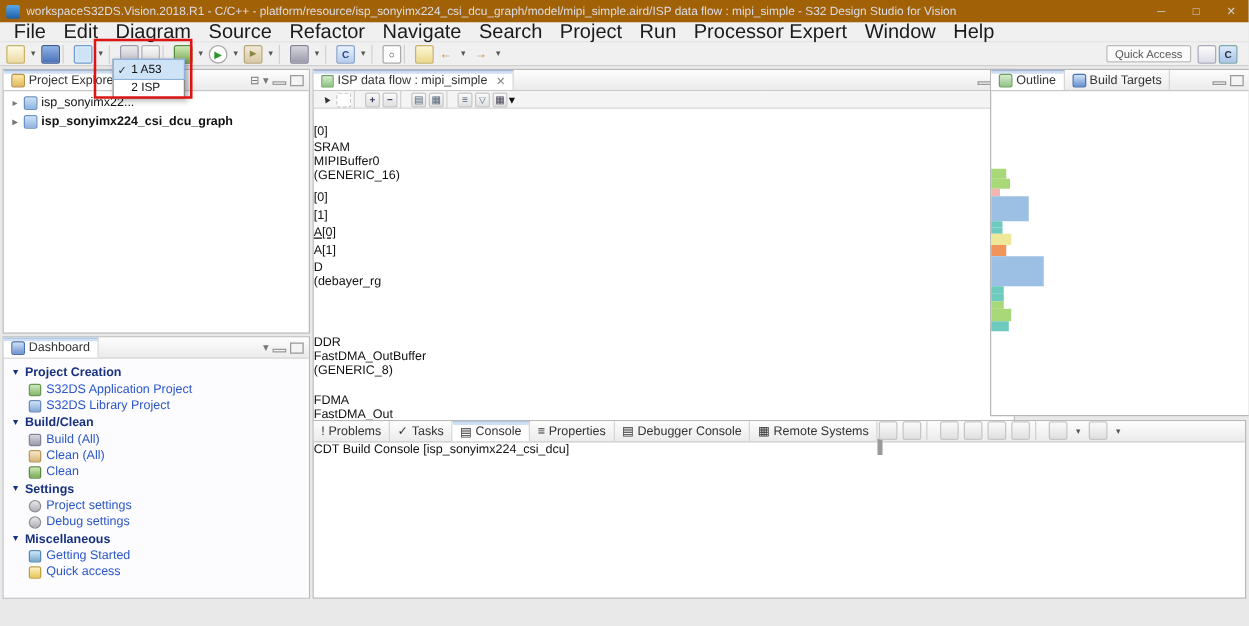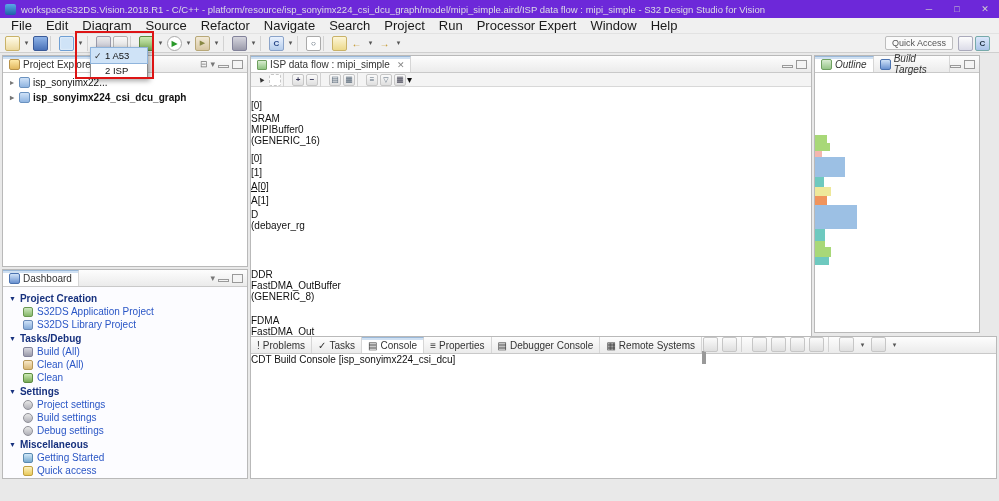--- a/index.html
+++ b/index.html
@@ -1,29 +1,29 @@
 <!DOCTYPE html>
 <html><head>
 <meta charset="utf-8">
 <style>
   * { margin:0; padding:0; box-sizing:border-box; }
   html,body { width:999px; height:501px; overflow:hidden; }
   body { position:relative; font-family:"Liberation Sans", sans-serif; font-size:10px; background:#e9e9e9; color:#111; }
 
   
-  .titlebar { position:absolute; left:0; top:0; width:999px; height:18px; background:#6d28d9; color:#dcdce4; display:flex; align-items:center; font-size:9.5px; }
+  .titlebar { position:absolute; left:0; top:0; width:999px; height:18px; background:#a16207; color:#dcdce4; display:flex; align-items:center; font-size:9.5px; }
   .app-icon { width:11px; height:11px; margin:0 5px; border-radius:2px; background:linear-gradient(#5aa8e8,#1f5fa8); flex:0 0 auto; }
   .title-text { flex:1; white-space:nowrap; overflow:hidden; text-overflow:ellipsis; }
   .win-btns { display:flex; height:100%; }
   .win-btn { width:28px; display:flex; align-items:center; justify-content:center; color:#cfcfcf; font-size:9px; }
   .win-btn.close { background:transparent; }
 
   
   .menubar { position:absolute; left:0; top:18px; width:999px; height:16px; background:#f0f0f0; display:flex; align-items:center; padding-left:4px; border-bottom:1px solid #e2e2e2; }
-  .menu-item { padding:0 7px; font-size:13px; color:#1a1a1a; }
+  .menu-item { padding:0 7px; font-size:16px; color:#1a1a1a; }
 
   
   .toolbar { position:absolute; left:0; top:34px; width:999px; height:19px; background:#f0f0f0; border-bottom:1px solid #cfcfcf; display:flex; align-items:center; padding:0 4px; }
   .tbico { width:15px; height:15px; margin:0 1px; border-radius:2px; display:inline-flex; align-items:center; justify-content:center; font-size:9px; color:#445; background:linear-gradient(#fbfbfb,#dfdfdf); border:1px solid #c6c6c6; flex:0 0 auto; position:relative; }
   .tbsep { width:7px; height:15px; margin:0 1px; border-left:1px solid #d2d2d2; flex:0 0 auto; }
   .tbico.dd { width:9px; background:none; border:none; }
   .tbico.dd::after { content:"▾"; font-size:7px; color:#555; }
   .ic-new { background:linear-gradient(#fffbe8,#ecd9a0); border-color:#c9b268; }
   .ic-save { background:linear-gradient(#8fb4e8,#4a72b8); border-color:#3a5a98; }
   .ic-target { background:linear-gradient(#dcebf9,#a9c9ec); border-color:#7aa2d8; box-shadow:inset 0 0 2px #fff; }
@@ -318,21 +318,21 @@
         <span class="dl-ico dl-app"></span>
         <span>S32DS Application Project</span>
       </div>
     <div class="dash-link">
         <span class="dl-ico dl-lib"></span>
         <span>S32DS Library Project</span>
       </div>
 
     <div class="dash-sec-h">
         <span class="dash-tri">▼</span>
-        <span>Tasks/Debug</span>
+        <span>Build/Clean</span>
       </div>
     <div class="dash-link">
         <span class="dl-ico dl-build"></span>
         <span>Build   (All)</span>
       </div>
     <div class="dash-link">
         <span class="dl-ico dl-clean"></span>
         <span>Clean  (All)</span>
       </div>
     <div class="dash-link">
@@ -340,24 +340,20 @@
         <span>Clean</span>
       </div>
 
     <div class="dash-sec-h">
         <span class="dash-tri">▼</span>
         <span>Settings</span>
       </div>
     <div class="dash-link">
         <span class="dl-ico dl-gear"></span>
         <span>Project settings</span>
-      </div>
-    <div class="dash-link">
-        <span class="dl-ico dl-gear"></span>
-        <span>Build settings</span>
       </div>
     <div class="dash-link">
         <span class="dl-ico dl-gear"></span>
         <span>Debug settings</span>
       </div>
 
     <div class="dash-sec-h">
         <span class="dash-tri">▼</span>
         <span>Miscellaneous</span>
       </div>
@@ -472,21 +468,21 @@
     <div class="pal-sec"><span class="tri">▾</span><span>Engines</span></div>
     <div class="pal-item"><span class="pi pi-engine"></span><span>IPUS Engine</span></div>
     <div class="pal-item"><span class="pi pi-engine"></span><span>IPUV Engine</span></div>
     <div class="pal-item"><span class="pi pi-engine"></span><span>MIPI Engine</span></div>
     <div class="pal-item"><span class="pi pi-engine"></span><span>VIU Engine</span></div>
     <div class="pal-item"><span class="pi pi-engine"></span><span>H264Enc</span></div>
 
   </div>
 </div>
 
-<div class="view" style="left:814px; top:55px; width:166px; height:278px;font-style:italic;">
+<div class="view" style="left:792px; top:55px; width:208px; height:278px;">
   <div class="view-tabs">
     <div class="vtab active">
       <span class="sq diagram"></span>
       <span>Outline</span>
     </div>
     <div class="vtab">
       <span class="sq dash"></span>
       <span>Build Targets</span>
     </div>
     <div class="vicons">

